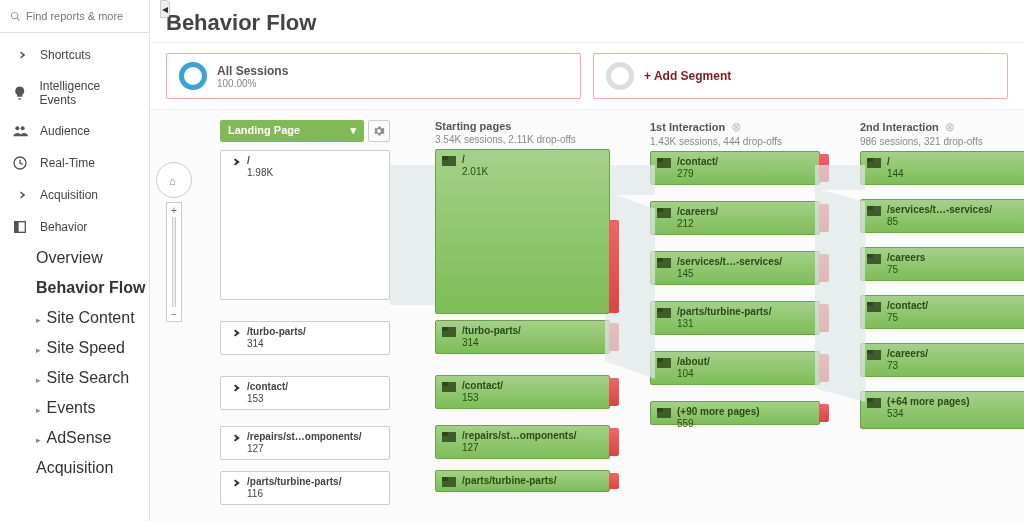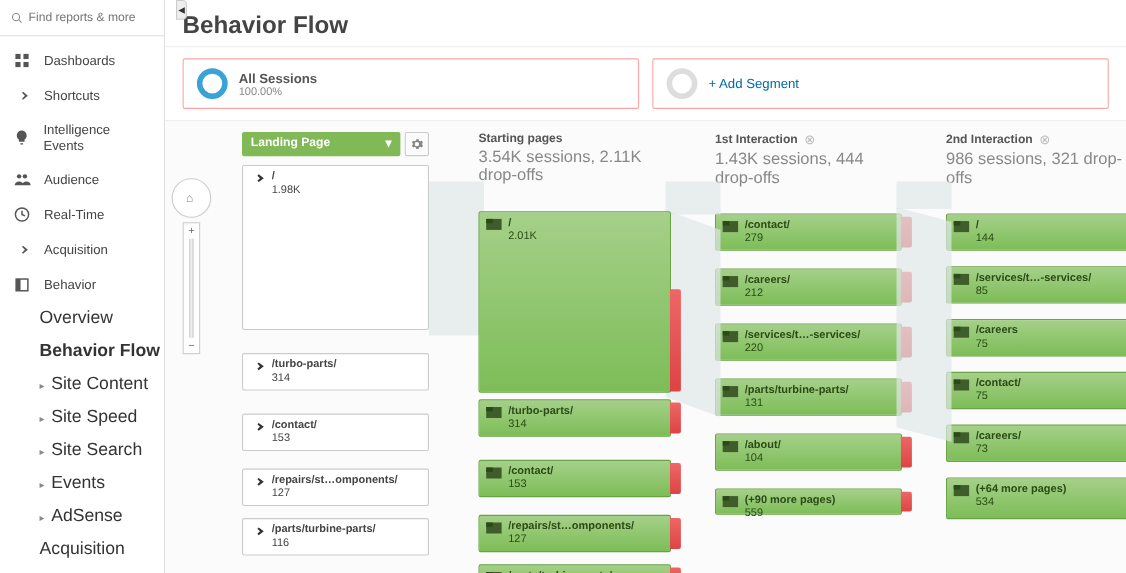--- a/index.html
+++ b/index.html
@@ -27,21 +27,21 @@
 .segments{display:flex;gap:12px;padding:10px 16px;border-bottom:1px solid #eee}
 .segment{flex:1;border:1px solid #fca5a5;border-radius:2px;padding:8px 12px;display:flex;align-items:center;gap:10px}
 .seg-circle{width:28px;height:28px;border:5px solid #3aa2d6;border-radius:50%}
 .seg-circle.empty{border-color:#ddd}
 .seg-title{font-size:12px;font-weight:bold;color:#555}
 .seg-sub{font-size:10px;color:#888}
 .flow-area{flex:1;position:relative;overflow:hidden;background:#fbfbfb}
 .col{position:absolute;top:10px;bottom:0;width:195px}
 .col-header{font-size:11px;color:#555;margin-bottom:2px;display:flex;align-items:center;gap:6px}
 .col-header b{font-weight:bold}
-.col-sub{font-size:15px;color:#888;margin-bottom:24px}
+.col-sub{font-size:10px;color:#888;margin-bottom:4px}
 .col-close{color:#bbb;cursor:pointer;font-size:12px}
 .landing-sel{display:flex;gap:4px;margin-bottom:8px}
 .landing-btn{background:#81b957;color:#fff;padding:4px 8px;border-radius:2px;font-size:11px;font-weight:bold;flex:1;cursor:pointer}
 .landing-btn::after{content:" \25BE";float:right}
 .gear-btn{width:22px;height:22px;border:1px solid #ccc;border-radius:2px;display:flex;align-items:center;justify-content:center;cursor:pointer}
 .node{background:linear-gradient(180deg,#a5d089,#7dbd57);border:1px solid #6aa346;border-radius:2px;padding:4px 6px;margin-bottom:6px;position:relative;display:flex;align-items:flex-start;gap:6px;font-size:10px;color:#2b4a17;cursor:pointer}
 .node.white{background:#fff;border:1px solid #ccc;color:#444}
 .node-icon{width:14px;height:10px;display:inline-block;background:#3e5d2a;position:relative;flex-shrink:0;margin-top:2px}
 .node-icon::before{content:"";position:absolute;top:0;left:0;width:6px;height:4px;background:#2b4a17}
 .node-text{line-height:1.2}
@@ -66,29 +66,20 @@
   <aside class="sidebar">
     <div class="search-box">
       <svg viewBox="0 0 24 24">
           <path d="M10 2a8 8 0 1 0 4.9 14.3l5.4 5.4 1.4-1.4-5.4-5.4A8 8 0 0 0 10 2zm0 2a6 6 0 1 1 0 12 6 6 0 0 1 0-12z"></path>
         </svg>
       <input placeholder="Find reports &amp; more" style="">
     </div>
     <div class="nav-list">
       <div class="nav-item">
           <svg viewBox="0 0 24 24">
-            <rect x="3" y="3" width="7" height="7"></rect>
-            <rect x="14" y="3" width="7" height="7"></rect>
-            <rect x="3" y="14" width="7" height="7"></rect>
-            <rect x="14" y="14" width="7" height="7"></rect>
-          </svg>
-          <span>Dashboards</span>
-        </div>
-      <div class="nav-item">
-          <svg viewBox="0 0 24 24">
             <path d="M4 12h12l-4-4 1.4-1.4L20 12l-6.6 5.4L12 16l4-4H4z"></path>
           </svg>
           <span>Shortcuts</span>
         </div>
       <div class="nav-item">
           <svg viewBox="0 0 24 24">
             <path d="M12 2a7 7 0 0 0-4 12.7V18h8v-3.3A7 7 0 0 0 12 2zM10 20h4v2h-4z"></path>
           </svg>
           <span>Intelligence Events</span>
         </div>
@@ -140,21 +131,21 @@
     <div class="segments">
       <div class="segment">
         <div class="seg-circle"></div>
         <div>
           <div class="seg-title">All Sessions</div>
           <div class="seg-sub">100.00%</div>
         </div>
       </div>
       <div class="segment">
         <div class="seg-circle empty"></div>
-        <div class="seg-title" style="color:#0369a1;font-weight:normal">+ Add Segment</div>
+        <div class="seg-title" style="color:#7f1d1d;font-weight:bold">+ Add Segment</div>
       </div>
     </div>
 
     <div class="flow-area">
 
       <div class="nav-controls">
         <div class="nav-circle">
             <span class="nav-home">⌂</span>
           </div>
         <div class="nav-zoom">
@@ -300,21 +291,21 @@
               <div class="path">/careers/</div>
               <div>212</div>
             </div>
             <div class="dropoff"></div>
           </div>
         <div style="height:10px"></div>
         <div class="node">
             <div class="node-icon"></div>
             <div class="node-text">
               <div class="path">/services/t…-services/</div>
-              <div>220</div>
+              <div>145</div>
             </div>
             <div class="dropoff"></div>
           </div>
         <div style="height:10px"></div>
         <div class="node">
             <div class="node-icon"></div>
             <div class="node-text">
               <div class="path">/parts/turbine-parts/</div>
               <div>131</div>
             </div>

